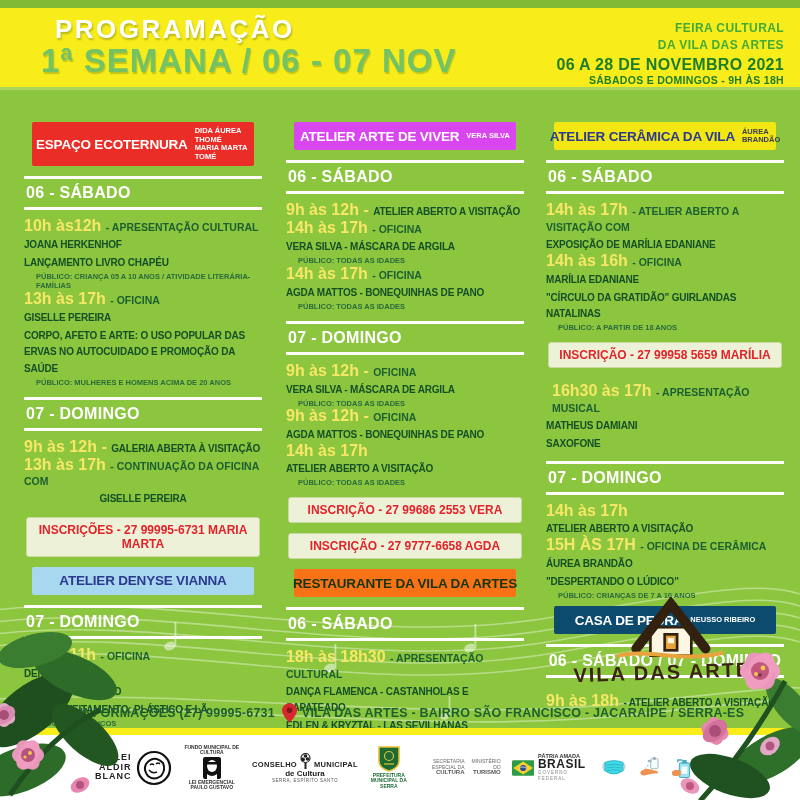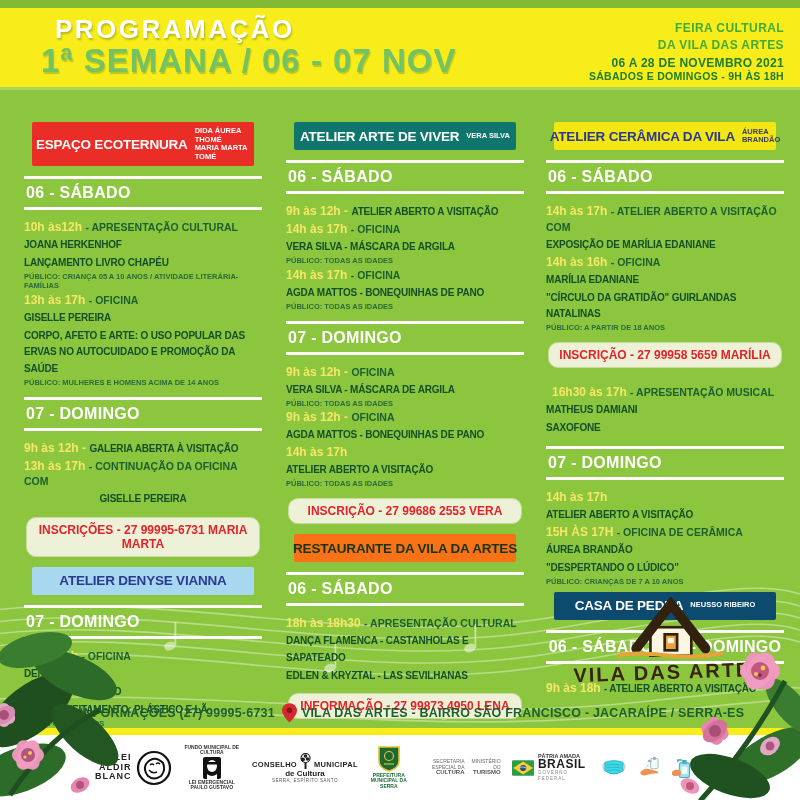--- a/index.html
+++ b/index.html
@@ -5,41 +5,41 @@
   html,body{margin:0;padding:0;}
   body{font-family:"Liberation Sans",sans-serif;}
   .poster{position:relative;width:800px;height:800px;overflow:hidden;background:#8cc63e;}
   .topstrip{position:absolute;top:0;left:0;right:0;height:8px;background:#82bb33;z-index:2;}
   .header{position:absolute;top:8px;left:0;right:0;height:79px;background:#f8ec1a;z-index:2;border-bottom:3px solid #aad45c;}
   .h-left{position:absolute;left:55px;top:6px;}
   .prog{font-size:26px;font-weight:800;color:#fff;letter-spacing:2.5px;text-shadow:1px 2px 2px rgba(60,90,20,.35);}
   .week{font-size:33px;font-weight:800;color:#72c266;letter-spacing:1px;margin-left:-14px;margin-top:-3px;text-shadow:1px 2px 1px rgba(60,110,30,.3);}
   .h-right{position:absolute;right:16px;top:12px;text-align:right;}
   .ev1,.ev2{color:#41ab3a;font-weight:700;font-size:12px;line-height:16.5px;letter-spacing:.4px;}
-  .h-dates{color:#1c7e2b;font-weight:800;font-size:12px;margin-top:3px;letter-spacing:.3px;}
+  .h-dates{color:#1c7e2b;font-weight:800;font-size:16px;margin-top:3px;letter-spacing:.3px;}
   .h-hours{color:#1c7e2b;font-weight:800;font-size:10.5px;letter-spacing:.3px;}
 
   .staff{position:absolute;inset:0;z-index:1;pointer-events:none;}
 
   .col{position:absolute;top:118px;width:238px;z-index:2;}
   .col0{left:24px;}.col1{left:286px;}.col2{left:546px;}
 
   .sec{margin-bottom:6px;}
   .banner{border-radius:2px;padding:5px 4px;margin:4px 8px 4px 8px;display:flex;align-items:center;justify-content:center;gap:7px;min-height:18px;}
   .btitle{font-weight:800;font-size:13.5px;letter-spacing:-.2px;white-space:nowrap;}
   .bcredits{font-size:7.5px;font-weight:700;line-height:8.5px;text-align:left;}
   .day{border-top:3px solid #fff;border-bottom:3px solid #fff;color:#fff;font-weight:800;font-size:16px;padding:5px 2px;margin:10px 0 9px 0;letter-spacing:.3px;}
   .day.center{text-align:center;}
   .ev{margin:1.5px 0;line-height:14.5px;color:#1c5f31;}
-  .ev .time{color:#f7e766;font-weight:800;font-size:12px;}
+  .ev .time{color:#f7e766;font-weight:800;font-size:16px;}
   .ev .reg{font-size:10.5px;font-weight:700;color:#1c5f31;}
   .ev .bold{font-size:10px;font-weight:800;color:#134f27;letter-spacing:-.2px;}
-  .ev.small{font-size:7.5px;font-weight:700;color:#2a6a3c;line-height:9px;}
+  .ev.small{font-size:7.5px;font-weight:700;color:#2a6a3c;line-height:9px;margin-left:12px;}
   .ev.boldcenter{text-align:center;}
-  .pill{background:#ecf1d8;border:1px solid #c9d99f;border-radius:10px;color:#e32229;font-weight:800;font-size:12px;text-align:center;padding:5px 2px;margin:10px 2px;}
+  .pill{background:#ecf1d8;border:1px solid #c9d99f;border-radius:3px;color:#e32229;font-weight:800;font-size:12px;text-align:center;padding:5px 2px;margin:10px 2px;}
 
   .brand{position:absolute;left:562px;top:597px;width:216px;text-align:center;z-index:2;}
   .brand-name{font-size:20px;font-weight:800;color:#3a2410;letter-spacing:2px;transform:rotate(-2deg);margin-top:-4px;}
 
   .contact{position:absolute;top:703px;left:0;right:0;display:flex;justify-content:center;align-items:center;gap:7px;z-index:2;font-weight:800;color:#1d5f2e;font-size:12.5px;letter-spacing:.2px;}
   .contact .grp{display:flex;align-items:center;gap:5px;}
   .strip{position:absolute;top:728px;left:0;right:0;height:7px;background:#f8ec1a;z-index:3;}
   .footer{position:absolute;top:735px;bottom:0;left:0;right:0;background:#fff;z-index:3;display:flex;align-items:center;justify-content:center;gap:11px;padding:0 70px 0 95px;}
   .flog{display:flex;align-items:center;gap:4px;flex:none;}
   .aldir-txt{font-size:9px;font-weight:800;color:#222;text-align:right;line-height:9.5px;letter-spacing:1px;}
@@ -113,21 +113,21 @@
           </span>
         </div>
         <div class="day">06 - SÁBADO</div>
         <div class="ev"><span class="time">10h às12h </span><span class="reg">- APRESENTAÇÃO CULTURAL</span></div>
         <div class="ev"><span class="bold">JOANA HERKENHOF</span></div>
         <div class="ev"><span class="bold">LANÇAMENTO LIVRO CHAPÉU</span></div>
         <div class="ev small">PÚBLICO: CRIANÇA 05 A 10 ANOS / ATIVIDADE LITERÁRIA-FAMÍLIAS</div>
         <div class="ev"><span class="time">13h às 17h </span><span class="reg">- OFICINA</span></div>
         <div class="ev"><span class="bold">GISELLE PEREIRA</span></div>
         <div class="ev"><span class="bold">CORPO, AFETO E ARTE: O USO POPULAR DAS ERVAS NO AUTOCUIDADO E PROMOÇÃO DA SAÚDE</span></div>
-        <div class="ev small">PÚBLICO: MULHERES E HOMENS ACIMA DE 14 ANOS</div>
+        <div class="ev small">PÚBLICO: MULHERES E HOMENS ACIMA DE 20 ANOS</div>
         <div class="day">07 - DOMINGO</div>
         <div class="ev"><span class="time">9h às 12h - </span><span class="bold">GALERIA ABERTA À VISITAÇÃO</span></div>
         <div class="ev"><span class="time">13h às 17h </span><span class="reg">- CONTINUAÇÃO DA OFICINA COM</span></div>
         <div class="ev boldcenter"><span class="bold">GISELLE PEREIRA</span></div>
         <div class="pill">INSCRIÇÕES - 27 99995-6731 MARIA MARTA</div>
       </section>
       <section class="sec">
         <div class="banner" style="background: rgb(168, 216, 240); color: rgb(43, 57, 144);">
           <span class="btitle">ATELIER DENYSE VIANNA</span>
         </div>
@@ -139,21 +139,21 @@
         <div class="ev small">TODOS OS PÚBLICOS</div>
         <div class="ev"><span class="time">15h às 17h </span><span class="reg">- OFICINA</span></div>
         <div class="ev"><span class="bold">DENYSE VIANNA</span></div>
         <div class="ev"><span class="bold">MINI-CACHORRINHO</span></div>
         <div class="ev"><span class="bold">REAPROVEITAMENTO: PLÁSTICO E LÃ</span></div>
         <div class="ev small">TODOS OS PÚBLICOS</div>
       </section>
     </div>
   <div class="col col1">
       <section class="sec">
-        <div class="banner" style="background: #0f766e; color: rgb(255, 255, 255);">
+        <div class="banner" style="background: #d946ef; color: rgb(255, 255, 255);">
           <span class="btitle">ATELIER ARTE DE VIVER</span>
           <span class="bcredits">
             <div>VERA SILVA</div>
           </span>
         </div>
         <div class="day">06 - SÁBADO</div>
         <div class="ev"><span class="time">9h às 12h - </span><span class="bold">ATELIER ABERTO A VISITAÇÃO</span></div>
         <div class="ev"><span class="time">14h às 17h </span><span class="reg">- OFICINA</span></div>
         <div class="ev"><span class="bold">VERA SILVA - MÁSCARA DE ARGILA</span></div>
         <div class="ev small">PÚBLICO: TODAS AS IDADES</div>
@@ -163,20 +163,21 @@
         <div class="day">07 - DOMINGO</div>
         <div class="ev"><span class="time">9h às 12h - </span><span class="reg">OFICINA</span></div>
         <div class="ev"><span class="bold">VERA SILVA - MÁSCARA DE ARGILA</span></div>
         <div class="ev small">PÚBLICO: TODAS AS IDADES</div>
         <div class="ev"><span class="time">9h às 12h - </span><span class="reg">OFICINA</span></div>
         <div class="ev"><span class="bold">AGDA MATTOS - BONEQUINHAS DE PANO</span></div>
         <div class="ev"><span class="time">14h às 17h </span></div>
         <div class="ev"><span class="bold">ATELIER ABERTO A VISITAÇÃO</span></div>
         <div class="ev small">PÚBLICO: TODAS AS IDADES</div>
         <div class="pill">INSCRIÇÃO - 27 99686 2553 VERA</div>
+        <div class="pill">INSCRIÇÃO - 27 9777-6658 AGDA</div>
       </section>
       <section class="sec">
         <div class="banner" style="background: #f97316; color: rgb(22, 53, 18);">
           <span class="btitle">RESTAURANTE DA VILA DA ARTES</span>
         </div>
         <div class="day">06 - SÁBADO</div>
         <div class="ev"><span class="time">18h às 18h30 </span><span class="reg">- APRESENTAÇÃO CULTURAL</span></div>
         <div class="ev"><span class="bold">DANÇA FLAMENCA - CASTANHOLAS E SAPATEADO</span></div>
         <div class="ev"><span class="bold">EDLEN &amp; KRYZTAL - LAS SEVILHANAS</span></div>
         <div class="pill">INFORMAÇÃO - 27 99873 4950 LENA</div>

